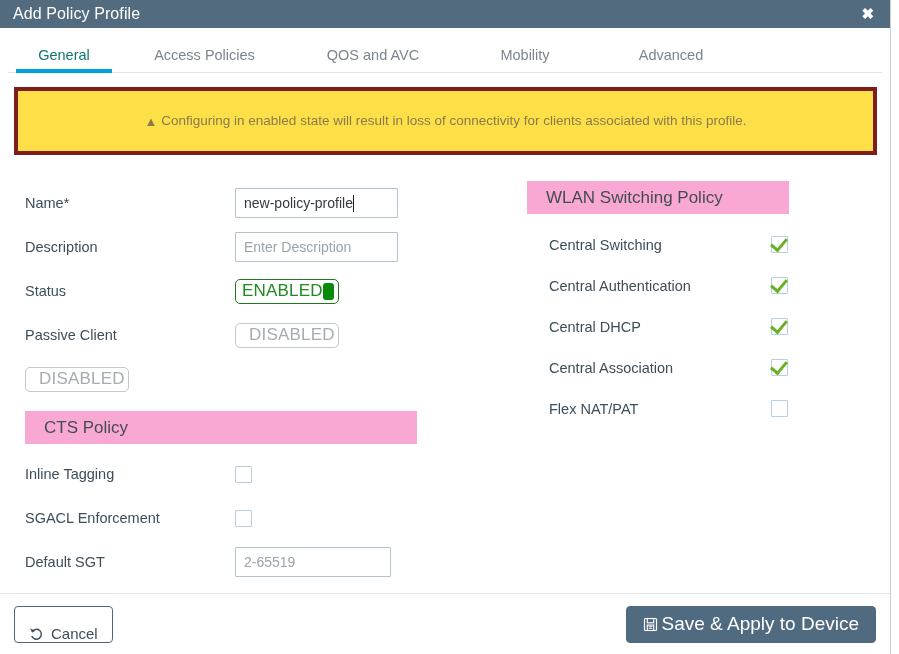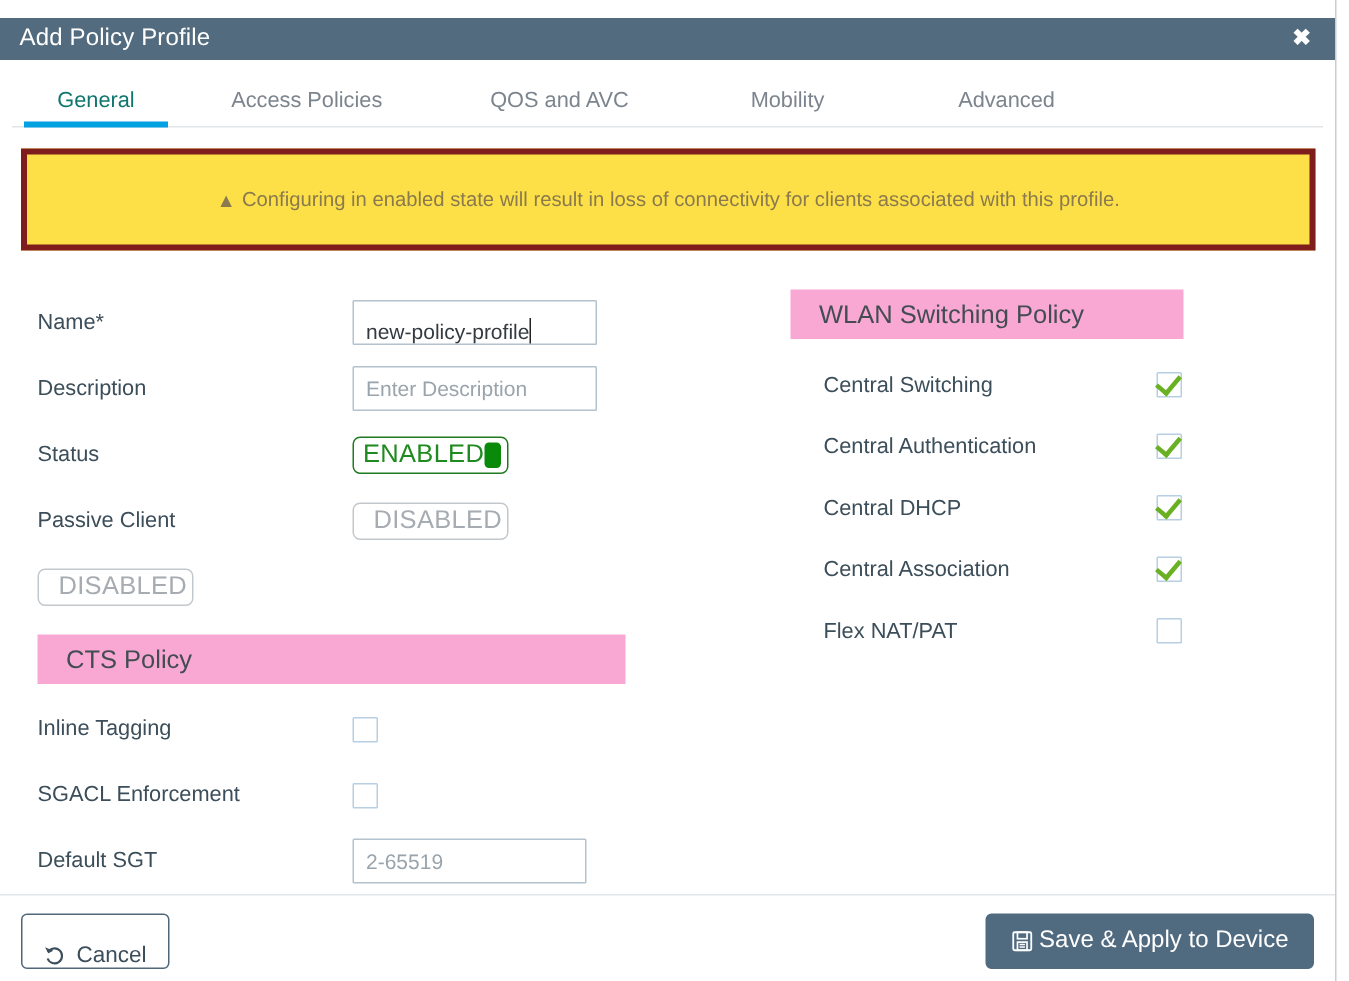--- a/index.html
+++ b/index.html
@@ -28,21 +28,20 @@
 
   
   .titlebar {
     height: 28px;
     background: #526b7e;
     display: flex;
     align-items: center;
     justify-content: space-between;
     padding: 0 14px 0 13px;
     flex: 0 0 auto;
-    margin-top: 12px;
   }
   .titlebar-title {
     color: #ffffff;
     font-size: 16px;
     letter-spacing: .1px;
   }
   .close-btn {
     color: #ffffff;
     font-size: 15px;
     font-weight: bold;
@@ -171,21 +170,21 @@
   .fake-input {
     width: 163px;
     height: 30px;
     border: 1px solid #b3c2cc;
     box-sizing: border-box;
     font-size: 14px;
     color: #333a40;
     padding: 0 0 0 8px;
     background: #fff;
     display: flex;
-    align-items: flex-end;
+    align-items: center;
     border-radius: 1px;
   }
 
   
   .toggle {
     border: 1px solid #1f7a1f;
     border-radius: 5px;
     height: 25px;
     width: 104px;
     display: flex;
@@ -283,21 +282,21 @@
     display: flex;
     align-items: flex-end;
     gap: 7px;
     cursor: pointer;
     font-family: "Liberation Sans", sans-serif;
   }
   .btn-save {
     background: #506a80;
     border: 1px solid #506a80;
     color: #ffffff;
-    font-size: 16px;
+    font-size: 19px;
     height: 35px;
     padding: 0 16px;
     border-radius: 4px;
     display: flex;
     align-items: center;
     gap: 4px;
     cursor: pointer;
     font-family: "Liberation Sans", sans-serif;
   }
   .icon-svg { display: block; }

